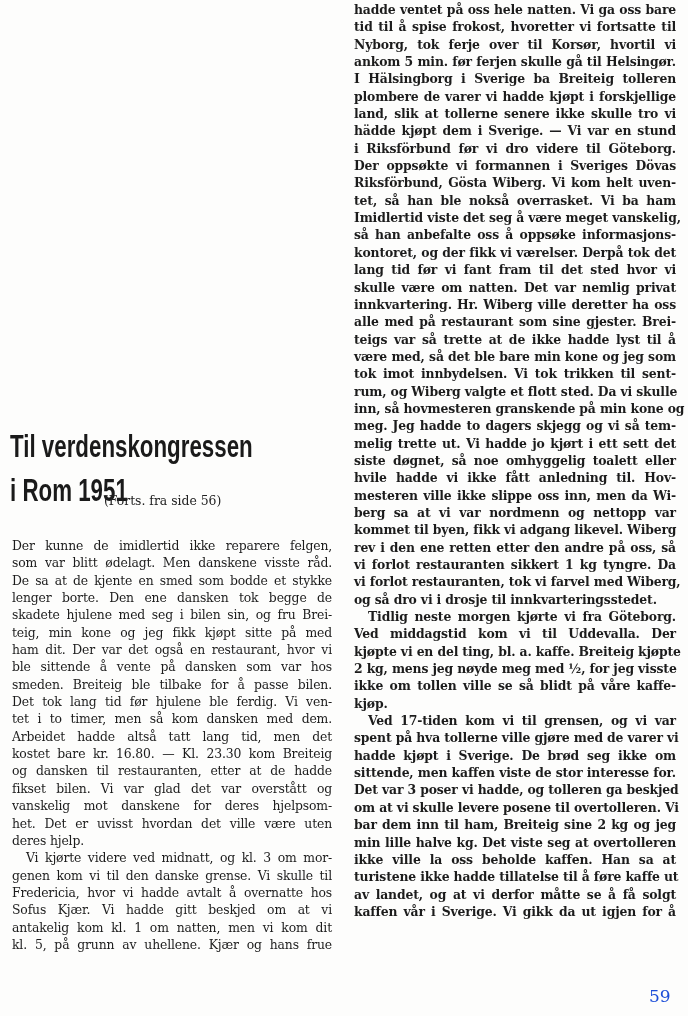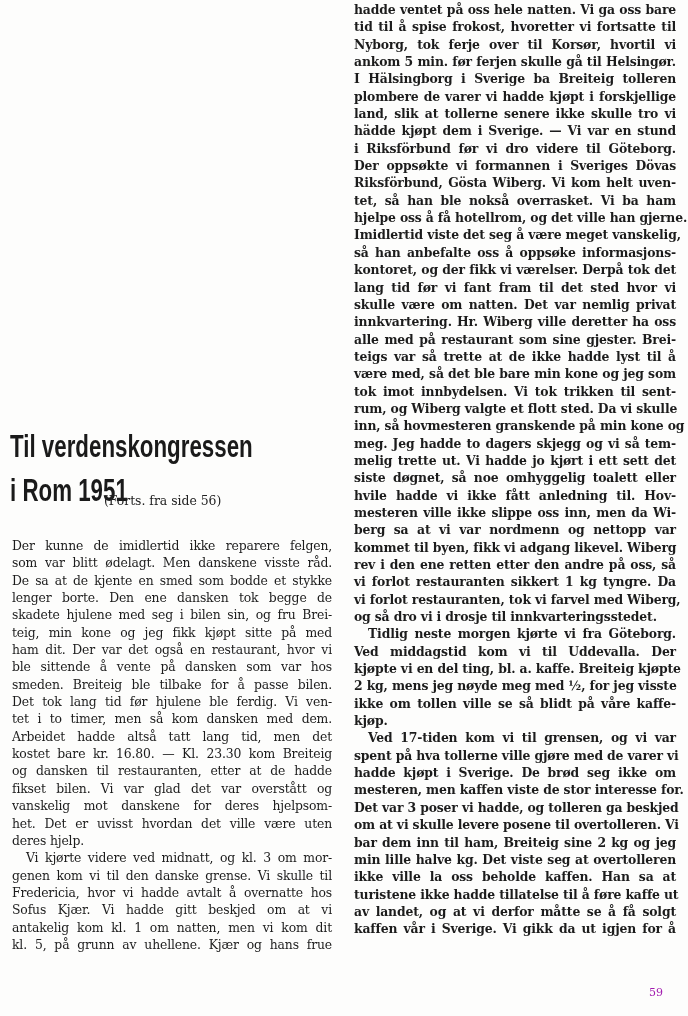--- a/index.html
+++ b/index.html
@@ -7,21 +7,21 @@
   .page { position: absolute; left: 0; top: 0; width: 688px; height: 1016px; background: #fdfdfc; }
   .col { position: absolute; font-family: "DejaVu Serif", serif; font-size: 12.4px; line-height: 17.35px; letter-spacing: -0.15px; }
   .col-left { left: 12px; top: 537px; width: 320px; }
   .col-right { left: 354px; top: 1px; width: 322px; font-weight: bold; }
   .line { display: block; white-space: nowrap; text-align: justify; text-align-last: justify; height: 17.35px; overflow: visible; }
   .line.last { text-align-last: left; }
   .line.indent { padding-left: 14px; }
   .title { position: absolute; left: 10px; top: 425px; font-family: "Liberation Sans", sans-serif; font-weight: bold; font-size: 31px; line-height: 44px; transform: scaleX(0.72); transform-origin: left top; letter-spacing: 0px; color: #1a1a1a; }
   .title span { display: block; white-space: nowrap; }
   .subtitle { position: absolute; left: 104px; top: 493px; font-family: "DejaVu Serif", serif; font-size: 12.4px; color: #222; }
-  .page-number { position: absolute; left: 649px; top: 986px; font-family: "DejaVu Serif", serif; font-size: 11px; color: #a21caf; }
+  .page-number { position: absolute; left: 649px; top: 986px; font-family: "DejaVu Serif", serif; font-size: 17px; color: #1d4ed8; }
 </style>
 </head>
 <body>
 
 <div class="page">
   <h1 class="title" style="margin:0;">
     <span>Til verdenskongressen</span>
     <span>i Rom 1951</span>
   </h1>
   <div class="subtitle">(Forts. fra side 56)</div>
@@ -58,21 +58,20 @@
       <span class="line">Nyborg, tok ferje over til Korsør, hvortil vi</span>
       <span class="line">ankom 5 min. før ferjen skulle gå til Helsingør.</span>
       <span class="line">I Hälsingborg i Sverige ba Breiteig tolleren</span>
       <span class="line">plombere de varer vi hadde kjøpt i forskjellige</span>
       <span class="line">land, slik at tollerne senere ikke skulle tro vi</span>
       <span class="line">hädde kjøpt dem i Sverige. — Vi var en stund</span>
       <span class="line">i Riksförbund før vi dro videre til Göteborg.</span>
       <span class="line">Der oppsøkte vi formannen i Sveriges Dövas</span>
       <span class="line">Riksförbund, Gösta Wiberg. Vi kom helt uven-</span>
       <span class="line">tet, så han ble nokså overrasket. Vi ba ham</span>
-      <span class="line">hjelpe oss å få hotellrom, og det ville han gjerne.</span>
       <span class="line">Imidlertid viste det seg å være meget vanskelig,</span>
       <span class="line">så han anbefalte oss å oppsøke informasjons-</span>
       <span class="line">kontoret, og der fikk vi værelser. Derpå tok det</span>
       <span class="line">lang tid før vi fant fram til det sted hvor vi</span>
       <span class="line">skulle være om natten. Det var nemlig privat</span>
       <span class="line">innkvartering. Hr. Wiberg ville deretter ha oss</span>
       <span class="line">alle med på restaurant som sine gjester. Brei-</span>
       <span class="line">teigs var så trette at de ikke hadde lyst til å</span>
       <span class="line">være med, så det ble bare min kone og jeg som</span>
       <span class="line">tok imot innbydelsen. Vi tok trikken til sent-</span>
@@ -91,21 +90,21 @@
       <span class="line last">og så dro vi i drosje til innkvarteringsstedet.</span>
       <span class="line indent">Tidlig neste morgen kjørte vi fra Göteborg.</span>
       <span class="line">Ved middagstid kom vi til Uddevalla. Der</span>
       <span class="line">kjøpte vi en del ting, bl. a. kaffe. Breiteig kjøpte</span>
       <span class="line">2 kg, mens jeg nøyde meg med ½, for jeg visste</span>
       <span class="line">ikke om tollen ville se så blidt på våre kaffe-</span>
       <span class="line last">kjøp.</span>
       <span class="line indent">Ved 17-tiden kom vi til grensen, og vi var</span>
       <span class="line">spent på hva tollerne ville gjøre med de varer vi</span>
       <span class="line">hadde kjøpt i Sverige. De brød seg ikke om</span>
-      <span class="line">mesteren, men kaffen viste de stor interesse for.</span>
+      <span class="line">sittende, men kaffen viste de stor interesse for.</span>
       <span class="line">Det var 3 poser vi hadde, og tolleren ga beskjed</span>
       <span class="line">om at vi skulle levere posene til overtolleren. Vi</span>
       <span class="line">bar dem inn til ham, Breiteig sine 2 kg og jeg</span>
       <span class="line">min lille halve kg. Det viste seg at overtolleren</span>
       <span class="line">ikke ville la oss beholde kaffen. Han sa at</span>
       <span class="line">turistene ikke hadde tillatelse til å føre kaffe ut</span>
       <span class="line">av landet, og at vi derfor måtte se å få solgt</span>
       <span class="line">kaffen vår i Sverige. Vi gikk da ut igjen for å</span>
     </div>
 

